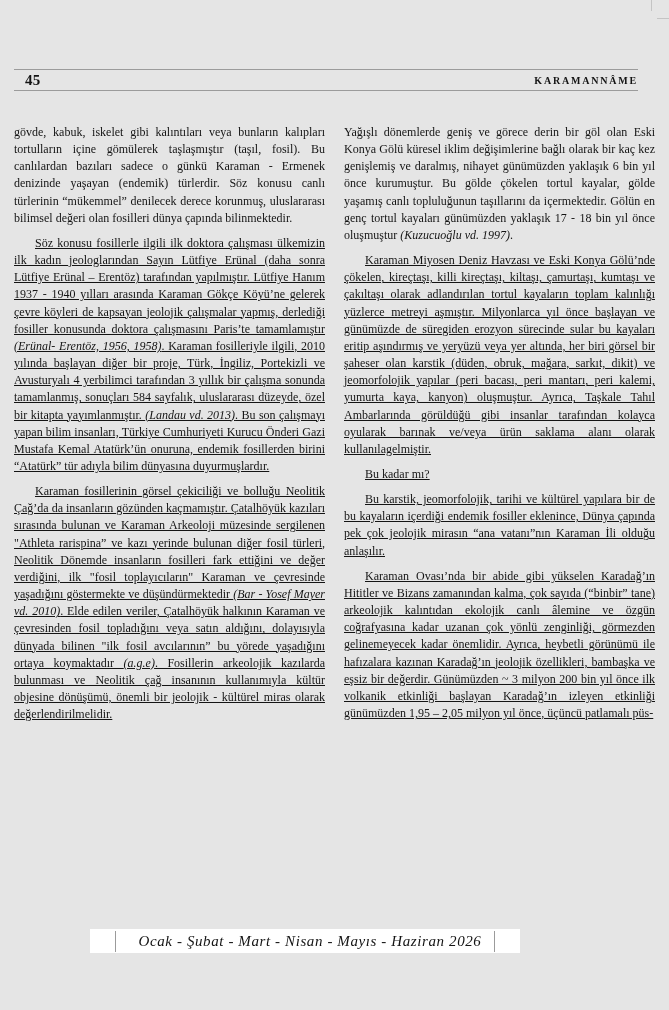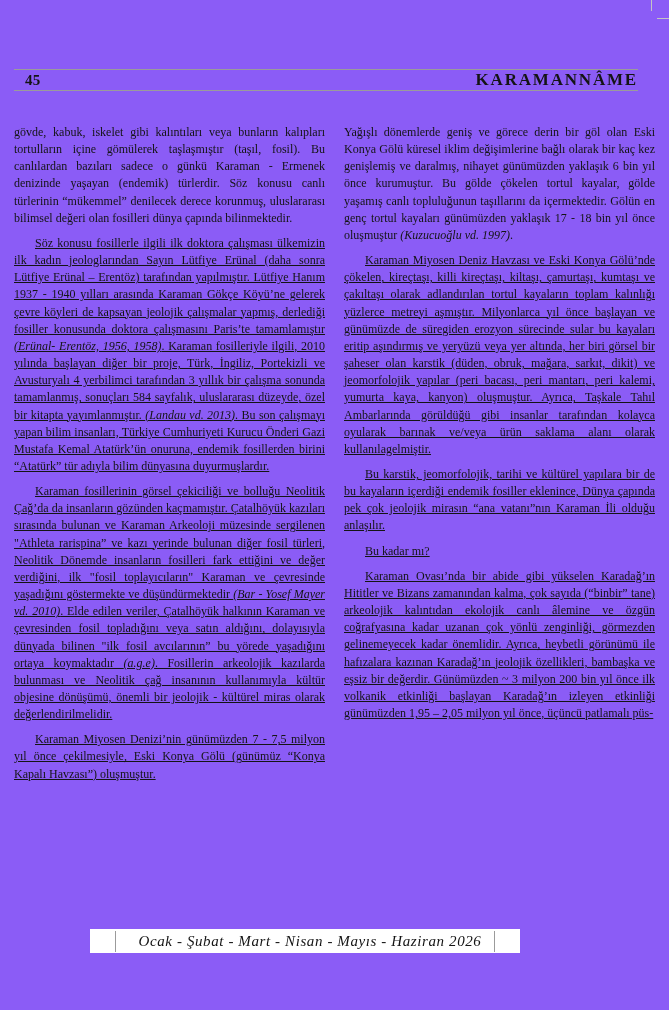--- a/index.html
+++ b/index.html
@@ -1,30 +1,30 @@
 <!DOCTYPE html>
 <html lang="tr"><head>
 <meta charset="utf-8">
 <style>
   html,body { margin:0; padding:0; background:#ffffff; }
   .page {
-    position:relative; width:669px; height:1010px; background:#8b5cf6;
+    position:relative; width:669px; height:1010px; background:#e5e5e5;
     font-family:"Liberation Serif", serif; color:#141414; overflow:hidden;
   }
   
   .crop-v { position:absolute; left:651px; top:0; width:1px; height:11px; background:#c4c4c4; }
   .crop-h { position:absolute; left:657px; top:18px; width:12px; height:1px; background:#c4c4c4; }
 
   .header {
     position:absolute; left:14px; right:31px; top:69px; height:20px;
     border-top:1px solid #9b9b9b; border-bottom:1px solid #9b9b9b;
     display:flex; justify-content:space-between; align-items:center;
   }
   .pagenum { font-weight:700; font-size:15px; margin-left:11px; letter-spacing:0.3px; }
-  .journal { font-weight:700; font-size:17px; letter-spacing:1.8px; }
+  .journal { font-weight:700; font-size:10px; letter-spacing:1.8px; }
 
   .content {
     position:absolute; left:14px; top:124px; width:641px;
     display:flex; gap:19px;
   }
   .col {
     width:311px; font-size:12px; line-height:17.15px;
     text-align:justify; hyphens:auto; -webkit-hyphens:auto;
   }
   .para { margin:0; }
@@ -50,27 +50,26 @@
   <header class="header">
     <span class="pagenum">45</span>
     <span class="journal">KARAMANNÂME</span>
   </header>
 
   <main class="content">
     <div class="col">
         <p class="para"><span>gövde, kabuk, iskelet gibi kalıntıları veya bunların kalıpları tortulların içine gömülerek taşlaşmıştır (taşıl, fosil). Bu canlılardan bazıları sadece o günkü Karaman - Ermenek denizinde yaşayan (endemik) türlerdir. Söz konusu canlı türlerinin “mükemmel” denilecek derece korunmuş, uluslararası bilimsel değeri olan fosilleri dünya çapında bilinmektedir.</span></p>
         <p class="para indent"><span>Söz konusu fosillerle ilgili ilk doktora çalışması ülkemizin ilk kadın jeologlarından Sayın Lütfiye Erünal (daha sonra Lütfiye Erünal – Erentöz) tarafından yapılmıştır. Lütfiye Hanım 1937 - 1940 yılları arasında Karaman Gökçe Köyü’ne gelerek çevre köyleri de kapsayan jeolojik çalışmalar yapmış, derlediği fosiller konusunda doktora çalışmasını Paris’te tamamlamıştır </span><span class="it">(Erünal- Erentöz, 1956, 1958)</span><span>. Karaman fosilleriyle ilgili, 2010 yılında başlayan diğer bir proje, Türk, İngiliz, Portekizli ve Avusturyalı 4 yerbilimci tarafından 3 yıllık bir çalışma sonunda tamamlanmış, sonuçları 584 sayfalık, uluslararası düzeyde, özel bir kitapta yayımlanmıştır. </span><span class="it">(Landau vd. 2013)</span><span>. Bu son çalışmayı yapan bilim insanları, Türkiye Cumhuriyeti Kurucu Önderi Gazi Mustafa Kemal Atatürk’ün onuruna, endemik fosillerden birini “Atatürk” tür adıyla bilim dünyasına duyurmuşlardır.</span></p>
         <p class="para indent"><span>Karaman fosillerinin görsel çekiciliği ve bolluğu Neolitik Çağ’da da insanların gözünden kaçmamıştır. Çatalhöyük kazıları sırasında bulunan ve Karaman Arkeoloji müzesinde sergilenen "Athleta rarispina” ve kazı yerinde bulunan diğer fosil türleri, Neolitik Dönemde insanların fosilleri fark ettiğini ve değer verdiğini, ilk "fosil toplayıcıların" Karaman ve çevresinde yaşadığını göstermekte ve düşündürmektedir </span><span class="it">(Bar - Yosef Mayer vd. 2010)</span><span>. Elde edilen veriler, Çatalhöyük halkının Karaman ve çevresinden fosil topladığını veya satın aldığını, dolayısıyla dünyada bilinen "ilk fosil avcılarının” bu yörede yaşadığını ortaya koymaktadır </span><span class="it">(a.g.e)</span><span>. Fosillerin arkeolojik kazılarda bulunması ve Neolitik çağ insanının kullanımıyla kültür objesine dönüşümü, önemli bir jeolojik - kültürel miras olarak değerlendirilmelidir.</span></p>
-        <p class="para indent"><span>Karaman Miyosen Denizi’nin günümüzden 7 - 7,5 milyon yıl önce çekilmesiyle, Eski Konya Gölü (günümüz “Konya Kapalı Havzası”) oluşmuştur.</span></p>
       </div>
     <div class="col">
         <p class="para"><span>Yağışlı dönemlerde geniş ve görece derin bir göl olan Eski Konya Gölü küresel iklim değişimlerine bağlı olarak bir kaç kez genişlemiş ve daralmış, nihayet günümüzden yaklaşık 6 bin yıl önce kurumuştur. Bu gölde çökelen tortul kayalar, gölde yaşamış canlı topluluğunun taşıllarını da içermektedir. Gölün en genç tortul kayaları günümüzden yaklaşık 17 - 18 bin yıl önce oluşmuştur </span><span class="it">(Kuzucuoğlu vd. 1997)</span><span>.</span></p>
         <p class="para indent"><span>Karaman Miyosen Deniz Havzası ve Eski Konya Gölü’nde çökelen, kireçtaşı, killi kireçtaşı, kiltaşı, çamurtaşı, kumtaşı ve çakıltaşı olarak adlandırılan tortul kayaların toplam kalınlığı yüzlerce metreyi aşmıştır. Milyonlarca yıl önce başlayan ve günümüzde de süregiden erozyon sürecinde sular bu kayaları eritip aşındırmış ve yeryüzü veya yer altında, her biri görsel bir şaheser olan karstik (düden, obruk, mağara, sarkıt, dikit) ve jeomorfolojik yapılar (peri bacası, peri mantarı, peri kalemi, yumurta kaya, kanyon) oluşmuştur. Ayrıca, Taşkale Tahıl Ambarlarında görüldüğü gibi insanlar tarafından kolayca oyularak barınak ve/veya ürün saklama alanı olarak kullanılagelmiştir.</span></p>
+        <p class="para indent"><span>Bu kadar mı?</span></p>
         <p class="para indent"><span>Bu karstik, jeomorfolojik, tarihi ve kültürel yapılara bir de bu kayaların içerdiği endemik fosiller eklenince, Dünya çapında pek çok jeolojik mirasın “ana vatanı”nın Karaman İli olduğu anlaşılır.</span></p>
-        <p class="para indent"><span>Bu kadar mı?</span></p>
         <p class="para indent"><span>Karaman Ovası’nda bir abide gibi yükselen Karadağ’ın Hititler ve Bizans zamanından kalma, çok sayıda (“binbir” tane) arkeolojik kalıntıdan ekolojik canlı âlemine ve özgün coğrafyasına kadar uzanan çok yönlü zenginliği, görmezden gelinemeyecek kadar önemlidir. Ayrıca, heybetli görünümü ile hafızalara kazınan Karadağ’ın jeolojik özellikleri, bambaşka ve eşsiz bir değerdir. Günümüzden ~ 3 milyon 200 bin yıl önce ilk volkanik etkinliği başlayan Karadağ’ın izleyen etkinliği günümüzden 1,95 – 2,05 milyon yıl önce, üçüncü patlamalı püs-</span></p>
       </div>
   </main>
 
   <footer class="footer">
     <span class="fbar"></span>
     <span class="fdate">Ocak - Şubat - Mart - Nisan - Mayıs - Haziran 2026</span>
     <span class="fbar"></span>
   </footer>
 </div>

